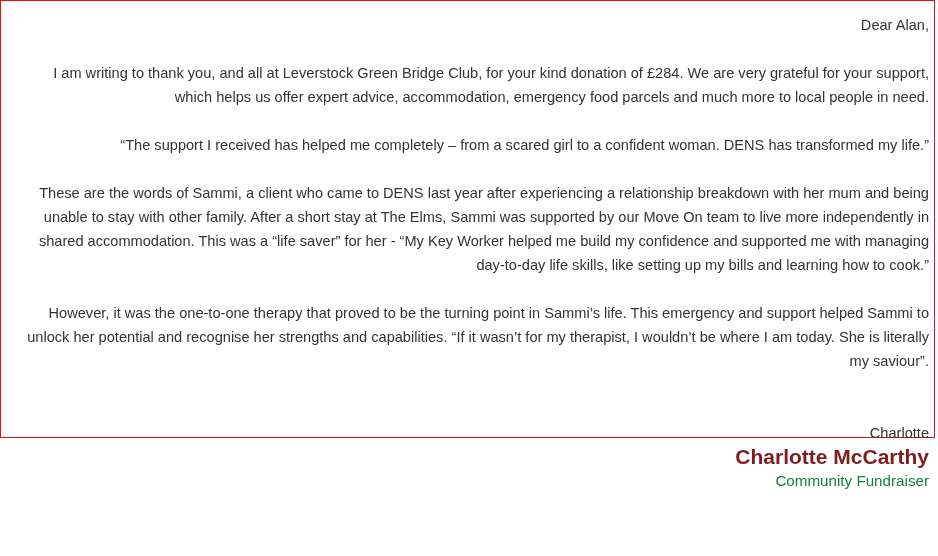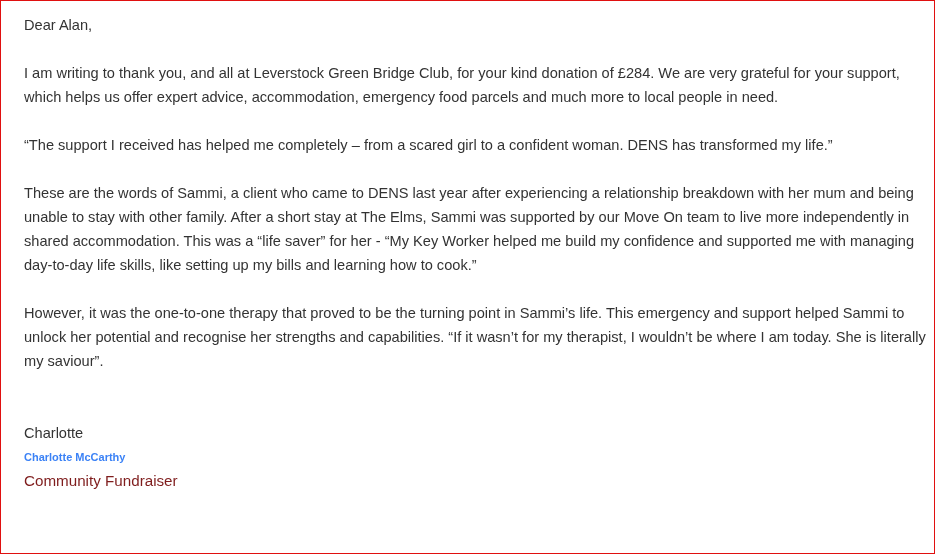--- a/index.html
+++ b/index.html
@@ -1,35 +1,36 @@
 <!DOCTYPE html>
 <html><head>
 <meta charset="utf-8">
 <style>
   html, body { margin: 0; padding: 0; background: #ffffff; }
   body { width: 938px; height: 556px; overflow: hidden; }
   .frame {
     position: absolute; left: 0; top: 0;
-    width: 935px; height: 554px;
+    width: 935px; height: 438px;
     border: 1px solid #e01010;
     box-sizing: border-box;
     background: #ffffff;
+    text-align: right;
   }
   .letter {
     position: absolute; left: 23px; top: 12px; width: 905px;
     font-family: "Liberation Sans", "DejaVu Sans", sans-serif;
     font-size: 14.6px;
     line-height: 24px;
     color: #333333;
     letter-spacing: 0px;
   }
   .letter p { margin: 0; }
   .gap { height: 24px; }
-  .sig-name { font-weight: bold; color: #3b82f6; font-size: 11px; }
-  .sig-title { color: #7f1d1d; font-size: 15.2px; }
+  .sig-name { font-weight: bold; color: #7f1d1d; font-size: 21px; }
+  .sig-title { color: #15803d; font-size: 15.2px; }
 </style>
 </head>
 <body>
 
 <div class="frame">
   <div class="letter">
     <p>Dear Alan,</p>
     <div class="gap"></div>
     <p>I am writing to thank you, and all at Leverstock Green Bridge Club, for your kind donation of £284. We are very grateful for your support, which helps us offer expert advice, accommodation, emergency food parcels and much more to local people in need.</p>
     <div class="gap"></div>

